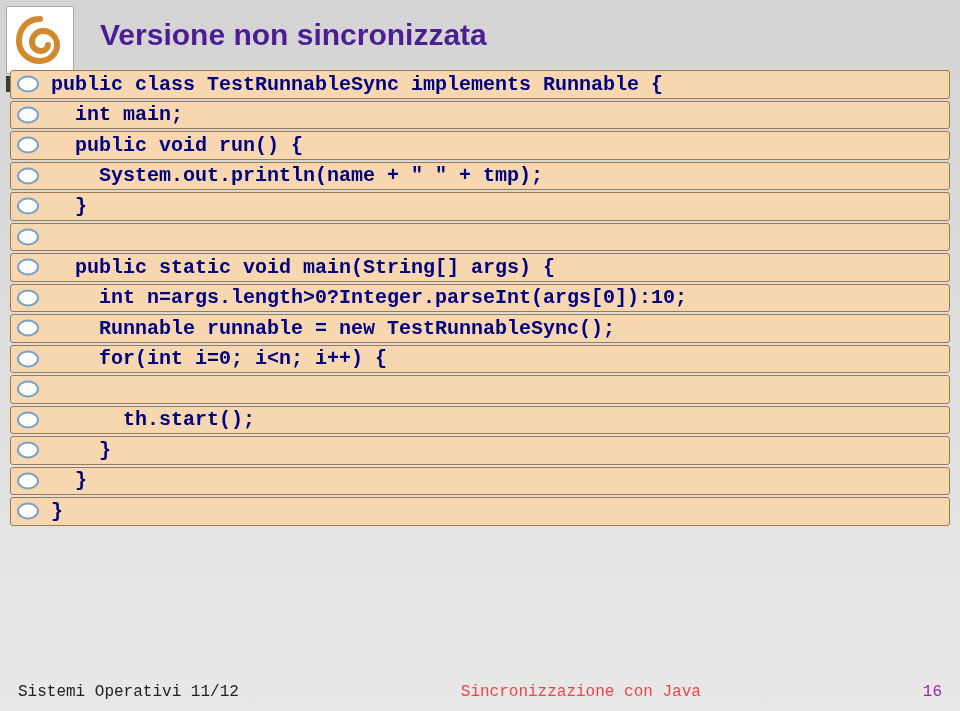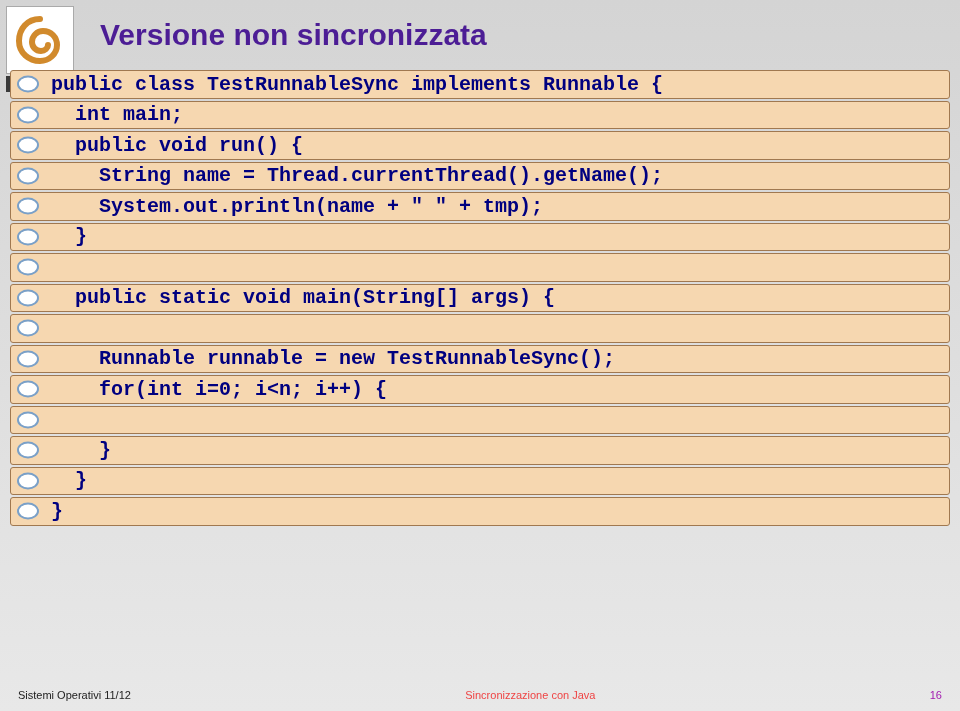--- a/index.html
+++ b/index.html
@@ -44,21 +44,21 @@
     font-family:"Courier New",Courier,monospace;
     font-weight:bold;
     font-size:20px;
     color:#000080;
     white-space:pre;
     margin-left:40px;
   }
   .footer{
     position:absolute; bottom:10px; left:18px; right:18px;
     display:flex; justify-content:space-between;
-    font-family:Liberation Sans, sans-serif; font-size:11px;
+    font-family:Liberation Mono, monospace; font-size:16px;
   }
   .footer .left{color:#222;}
   .footer .mid{color:#ef4444;}
   .footer .right{color:#a21caf;}
 </style>
 </head>
 <body>
 
 <div class="logo-box">
   <svg viewBox="0 0 54 54">
@@ -91,27 +91,20 @@
   <ellipse cx="12" cy="9" rx="10" ry="7.5" fill="#ffffff" stroke="#7aa0c8" stroke-width="2"></ellipse>
   <ellipse cx="8" cy="6" rx="3" ry="2" fill="#ffffff" opacity="0.9"></ellipse>
 </svg></span>
       <span class="code-text">  public void run() {</span>
     </div>
     <div class="code-line">
       <span class="bullet"><svg viewBox="0 0 24 18">
   <ellipse cx="12" cy="9" rx="10" ry="7.5" fill="#ffffff" stroke="#7aa0c8" stroke-width="2"></ellipse>
   <ellipse cx="8" cy="6" rx="3" ry="2" fill="#ffffff" opacity="0.9"></ellipse>
 </svg></span>
-      <span class="code-text">    String name = Thread.currentThread().getName();</span>
-    </div>
-    <div class="code-line">
-      <span class="bullet"><svg viewBox="0 0 24 18">
-  <ellipse cx="12" cy="9" rx="10" ry="7.5" fill="#ffffff" stroke="#7aa0c8" stroke-width="2"></ellipse>
-  <ellipse cx="8" cy="6" rx="3" ry="2" fill="#ffffff" opacity="0.9"></ellipse>
-</svg></span>
       <span class="code-text">    System.out.println(name + " " + tmp);</span>
     </div>
     <div class="code-line">
       <span class="bullet"><svg viewBox="0 0 24 18">
   <ellipse cx="12" cy="9" rx="10" ry="7.5" fill="#ffffff" stroke="#7aa0c8" stroke-width="2"></ellipse>
   <ellipse cx="8" cy="6" rx="3" ry="2" fill="#ffffff" opacity="0.9"></ellipse>
 </svg></span>
       <span class="code-text">  }</span>
     </div>
     <div class="code-line">
@@ -126,40 +119,48 @@
   <ellipse cx="12" cy="9" rx="10" ry="7.5" fill="#ffffff" stroke="#7aa0c8" stroke-width="2"></ellipse>
   <ellipse cx="8" cy="6" rx="3" ry="2" fill="#ffffff" opacity="0.9"></ellipse>
 </svg></span>
       <span class="code-text">  public static void main(String[] args) {</span>
     </div>
     <div class="code-line">
       <span class="bullet"><svg viewBox="0 0 24 18">
   <ellipse cx="12" cy="9" rx="10" ry="7.5" fill="#ffffff" stroke="#7aa0c8" stroke-width="2"></ellipse>
   <ellipse cx="8" cy="6" rx="3" ry="2" fill="#ffffff" opacity="0.9"></ellipse>
 </svg></span>
+      <span class="code-text">    int n=args.length&gt;0?Integer.parseInt(args[0]):10;</span>
     </div>
     <div class="code-line">
       <span class="bullet"><svg viewBox="0 0 24 18">
   <ellipse cx="12" cy="9" rx="10" ry="7.5" fill="#ffffff" stroke="#7aa0c8" stroke-width="2"></ellipse>
   <ellipse cx="8" cy="6" rx="3" ry="2" fill="#ffffff" opacity="0.9"></ellipse>
 </svg></span>
       <span class="code-text">    Runnable runnable = new TestRunnableSync();</span>
     </div>
     <div class="code-line">
       <span class="bullet"><svg viewBox="0 0 24 18">
   <ellipse cx="12" cy="9" rx="10" ry="7.5" fill="#ffffff" stroke="#7aa0c8" stroke-width="2"></ellipse>
   <ellipse cx="8" cy="6" rx="3" ry="2" fill="#ffffff" opacity="0.9"></ellipse>
 </svg></span>
       <span class="code-text">    for(int i=0; i&lt;n; i++) {</span>
     </div>
     <div class="code-line">
       <span class="bullet"><svg viewBox="0 0 24 18">
   <ellipse cx="12" cy="9" rx="10" ry="7.5" fill="#ffffff" stroke="#7aa0c8" stroke-width="2"></ellipse>
   <ellipse cx="8" cy="6" rx="3" ry="2" fill="#ffffff" opacity="0.9"></ellipse>
 </svg></span>
+    </div>
+    <div class="code-line">
+      <span class="bullet"><svg viewBox="0 0 24 18">
+  <ellipse cx="12" cy="9" rx="10" ry="7.5" fill="#ffffff" stroke="#7aa0c8" stroke-width="2"></ellipse>
+  <ellipse cx="8" cy="6" rx="3" ry="2" fill="#ffffff" opacity="0.9"></ellipse>
+</svg></span>
+      <span class="code-text">      th.start();</span>
     </div>
     <div class="code-line">
       <span class="bullet"><svg viewBox="0 0 24 18">
   <ellipse cx="12" cy="9" rx="10" ry="7.5" fill="#ffffff" stroke="#7aa0c8" stroke-width="2"></ellipse>
   <ellipse cx="8" cy="6" rx="3" ry="2" fill="#ffffff" opacity="0.9"></ellipse>
 </svg></span>
       <span class="code-text">    }</span>
     </div>
     <div class="code-line">
       <span class="bullet"><svg viewBox="0 0 24 18">

